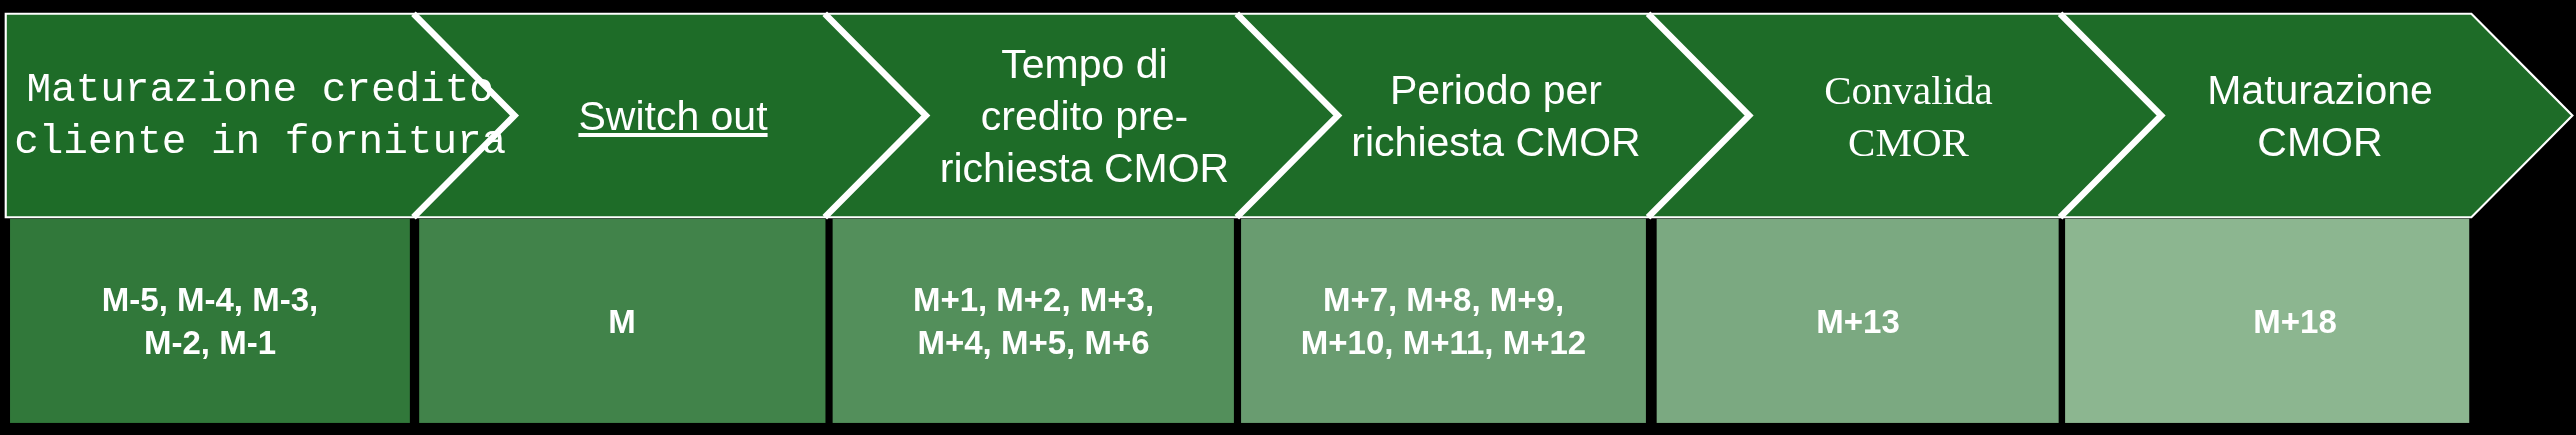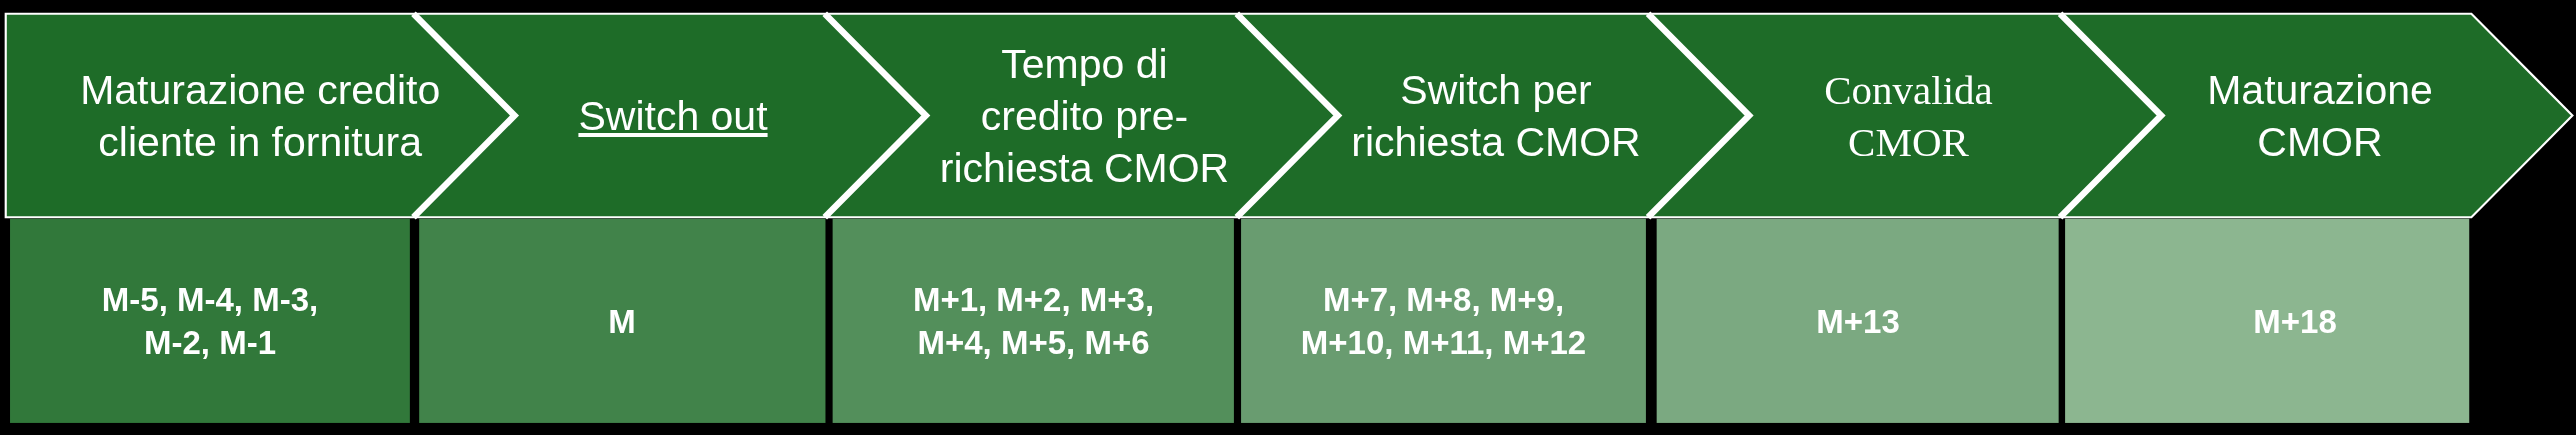--- a/index.html
+++ b/index.html
@@ -60,27 +60,27 @@
     <path d="M2875,19 L3016,161 L2875,303" fill="none" stroke-width="9" stroke="#FFFFFF"></path>
 
     <rect x="14" y="305" width="558" height="285" fill="#31783A"></rect>
     <rect x="585" y="305" width="567" height="285" fill="#41834A"></rect>
     <rect x="1162" y="305" width="560" height="285" fill="#538F5B"></rect>
     <rect x="1732" y="305" width="565" height="285" fill="#699C70"></rect>
     <rect x="2312" y="305" width="561" height="285" fill="#7BA981"></rect>
     <rect x="2882" y="305" width="564" height="285" fill="#8CB690"></rect>
   </svg>
 
-  <div class="label chev-label" style="left:5.7px;    width:509px;">Maturazione credito
+  <div class="label chev-label" style="left:5.7px;    width:509px;font-family:Liberation Mono, monospace;">Maturazione credito
 cliente in fornitura</div>
   <div class="label chev-label" style="left:420px;  width:506px;text-decoration:underline;">Switch out</div>
   <div class="label chev-label" style="left:831px; width:507px;">Tempo di
 credito pre-
 richiesta CMOR</div>
-  <div class="label chev-label" style="left:1243px; width:506px;">Switch per
+  <div class="label chev-label" style="left:1243px; width:506px;">Periodo per
 richiesta CMOR</div>
   <div class="label chev-label" style="left:1655px; width:507px;font-family:Liberation Serif, serif;">Convalida
 CMOR</div>
   <div class="label chev-label" style="left:2067px; width:506px;">Maturazione
 CMOR</div>
 
   <div class="label box-label" style="left:10px;   width:400px;">M-5, M-4, M-3,
 M-2, M-1</div>
   <div class="label box-label" style="left:419px;  width:406px;">M</div>
   <div class="label box-label" style="left:833px; width:401px;">M+1, M+2, M+3,

